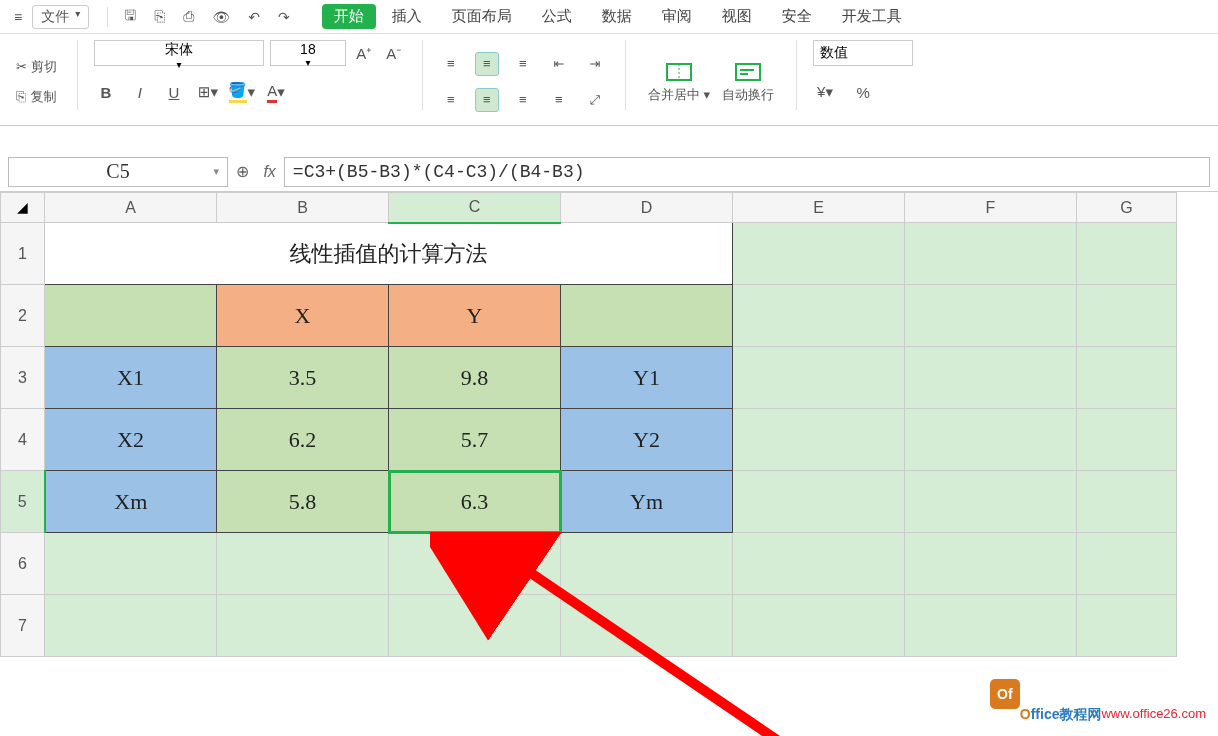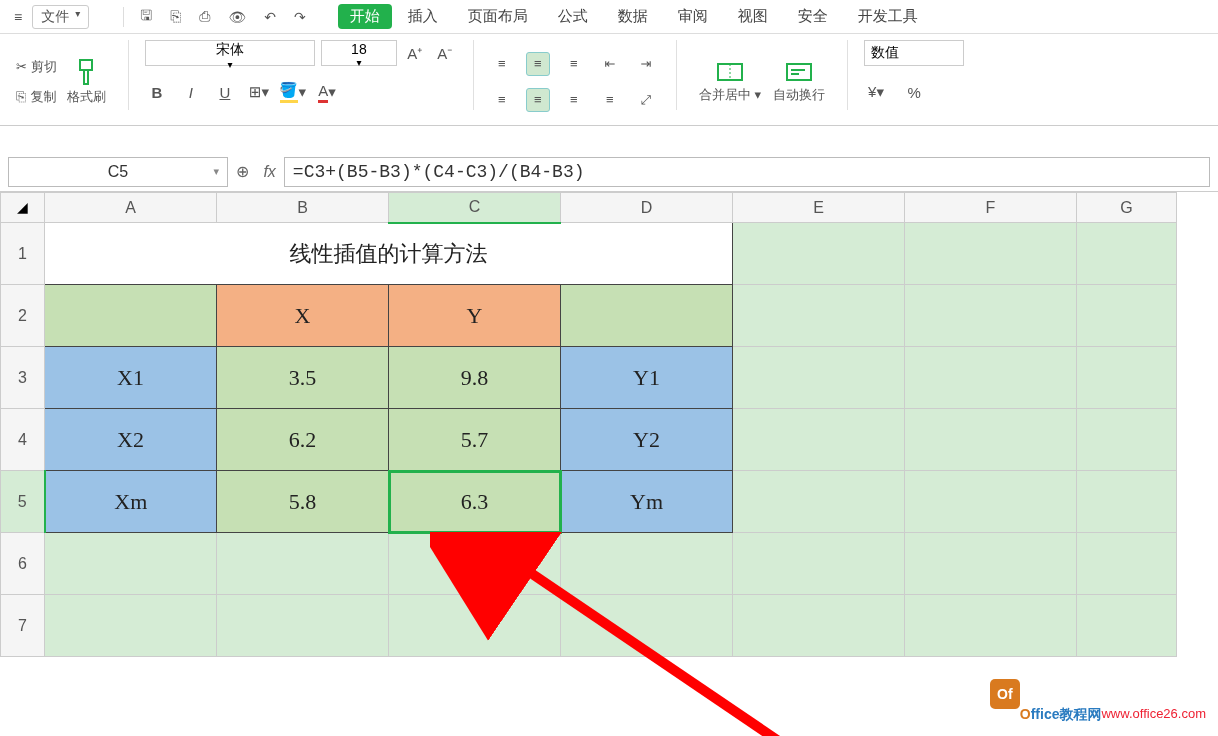--- a/index.html
+++ b/index.html
@@ -41,21 +41,21 @@
     padding: 3px 12px;
   }
   .file-drop {
     display: flex;
     align-items: flex-start;
     padding: 2px 8px;
     border: 1px solid #ccc;
     border-radius: 3px;
     color: #555;
     font-size: 14px;
-    margin-right: 26px;
+    margin-right: 10px;
   }
   .vsep { width: 1px; height: 20px; background: #ddd; margin: 0 6px; }
 
   
   .ribbon {
     display: flex;
     align-items: flex-start;
     height: 92px;
     padding: 6px 8px 2px 8px;
     border-bottom: 1px solid #ccc;
@@ -133,24 +133,25 @@
     gap: 8px;
     margin-top: 26px;
   }
   .name-box {
     border: 1px solid #bbb;
     height: 30px;
     width: 220px;
     display: flex;
     align-items: center;
     justify-content: center;
-    font-size: 16px;
+    font-size: 20px;
     color: #333;
     position: relative;
     background: #fff;
+    font-family: Liberation Serif, serif;
   }
   .name-box::after { content:"▾"; position:absolute; right:8px; color:#888; font-size:11px;}
   .fx-icons { display:flex; gap:14px; color:#666; font-size:16px; align-items:center; }
   .formula-input {
     border: 1px solid #bbb;
     height: 30px;
     flex: 1;
     padding: 0 8px;
     font-size: 18px;
     font-family: "Courier New", monospace;
@@ -269,27 +270,20 @@
   <span class="menu-tab">安全</span>
   <span class="menu-tab">开发工具</span>
 </div>
 
 <div class="ribbon">
   <div class="ribbon-group">
     <div class="small-row">
       <span class="small-btn">✂ <span>剪切</span></span>
       <span class="small-btn">⎘ <span>复制</span></span>
     </div>
-    <div class="big-btn">
-      <svg width="24" height="28" viewBox="0 0 24 28">
-          <rect x="6" y="2" width="12" height="10" fill="none" stroke="#22b14c" stroke-width="2"></rect>
-          <rect x="10" y="12" width="4" height="14" fill="none" stroke="#22b14c" stroke-width="2"></rect>
-        </svg>
-      <span>格式刷</span>
-    </div>
   </div>
   <span class="rsep"></span>
 
   <div class="ribbon-group" style="flex-direction:column;align-items:flex-start;gap:4px;">
     <div class="font-row">
       <div class="font-select">
         <span>宋体</span>
           <span style="font-size:10px;">▾</span>
       </div>
       <div class="size-select">

